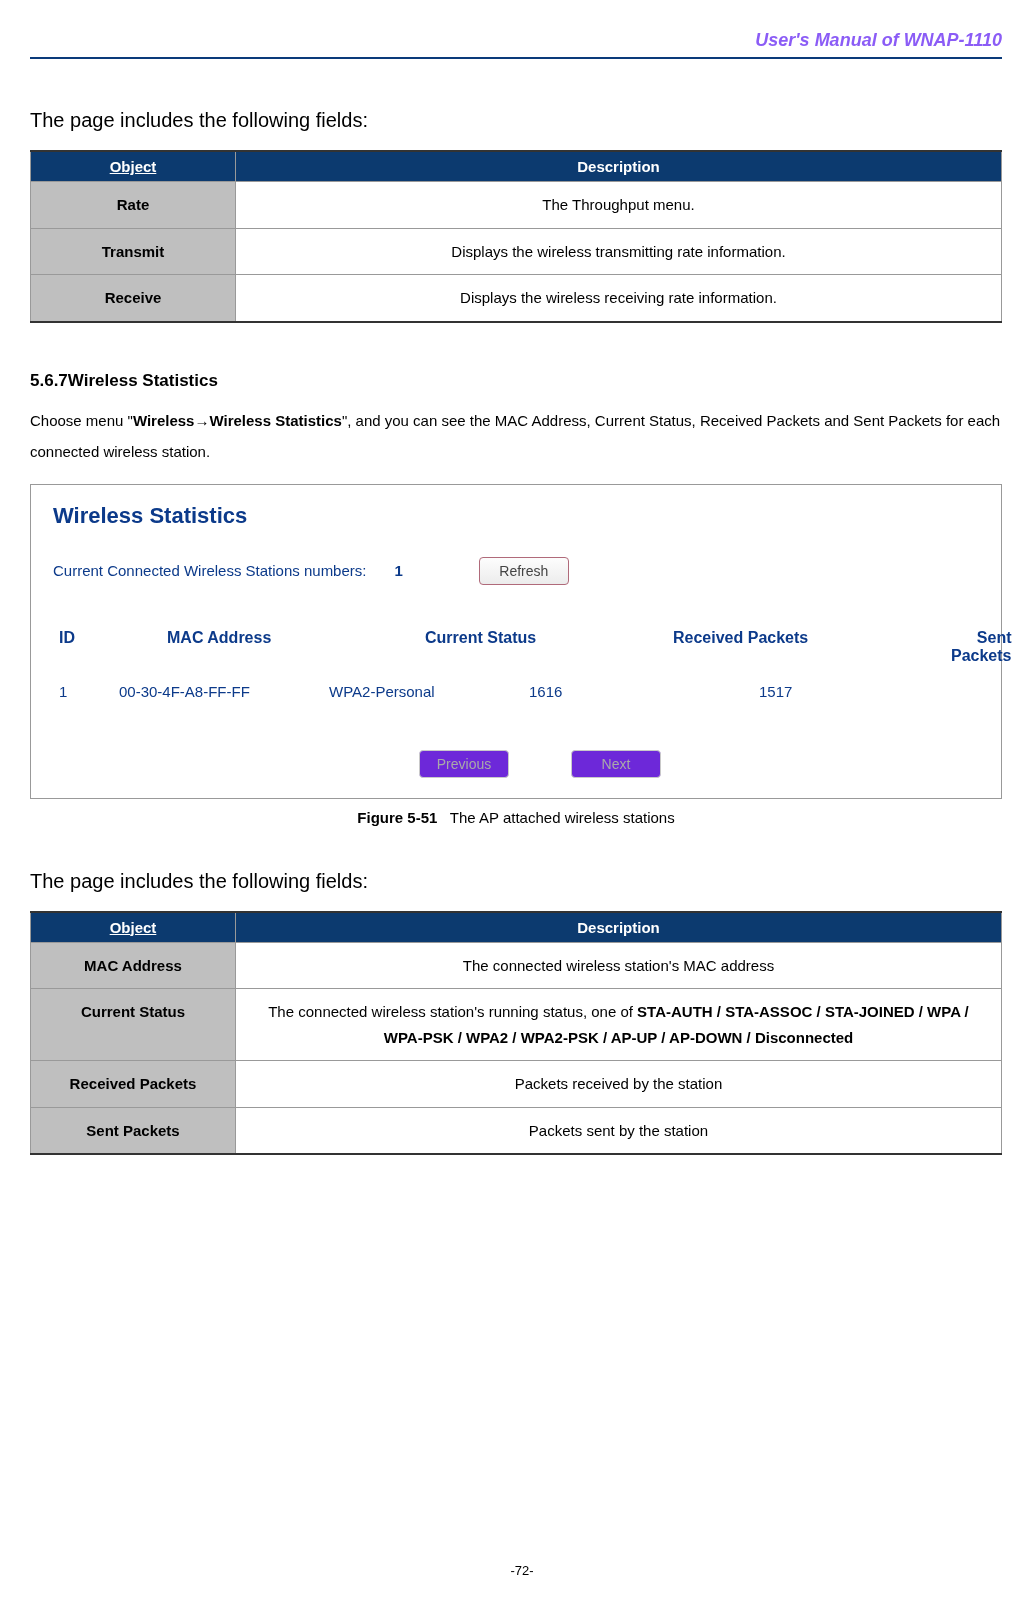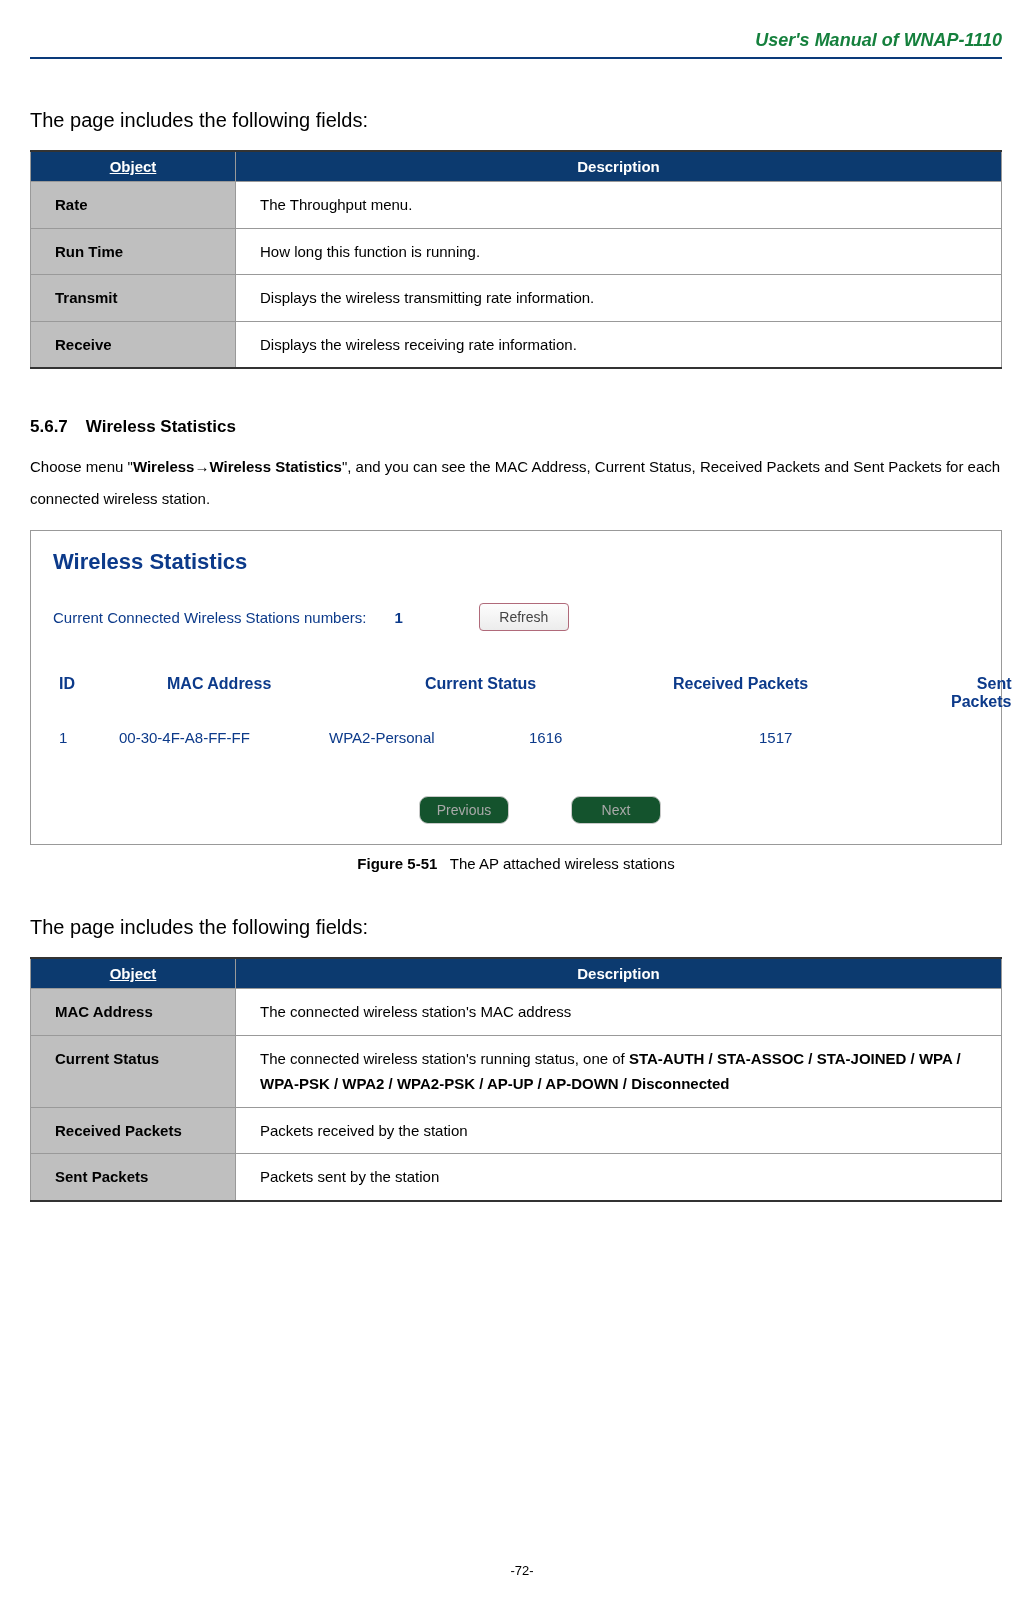--- a/index.html
+++ b/index.html
@@ -10,21 +10,21 @@
       width: 1032px;
       height: 1598px;
       background: #fff;
       position: relative;
       padding: 30px 30px 0 30px;
     }
     .header-title {
       text-align: right;
       font-style: italic;
       font-weight: bold;
-      color: #15803d;
+      color: #8b5cf6;
       font-size: 18px;
       padding-bottom: 6px;
       border-bottom: 2px solid #0a3a7a;
       margin-bottom: 50px;
     }
     .intro {
       margin-bottom: 18px;
       font-size: 20px;
     }
     table.desc-table {
@@ -43,31 +43,32 @@
       border: 1px solid #999;
       font-size: 15px;
     }
     table.desc-table th.obj-col { width: 205px; text-decoration: underline; }
     table.desc-table td {
       border: 1px solid #999;
       padding: 10px 24px;
       vertical-align: top;
       font-size: 15px;
       line-height: 1.7;
+      text-align: center;
     }
     table.desc-table td.obj-cell {
       background: #bfbfbf;
       font-weight: bold;
     }
     h3.section-heading {
       font-size: 17px;
       font-weight: bold;
       margin-bottom: 14px;
     }
-    h3.section-heading .secnum { display: inline-block; margin-right: 18px; }
+    h3.section-heading .secnum { display: inline-block; }
     .section-para {
       font-size: 15px;
       line-height: 2.1;
       margin-bottom: 16px;
     }
     .section-para .bold { font-weight: bold; }
     .figure-box {
       border: 1px solid #999;
       padding: 18px 22px 20px 22px;
       margin: 0 0 10px 0;
@@ -99,22 +100,21 @@
       border: 1px solid #b06a7a;
       border-radius: 4px;
       background: linear-gradient(#fdfdfd, #ececec);
       color: #444;
       font-size: 14px;
       margin-left: 48px;
     }
     .btn.disabled {
       border-color: #c9c9c9;
       color: #a9a9a9;
-      background: #14532d;
-      border-radius: 9px;
+      background: #6d28d9;
     }
     .fig-table-head {
       display: grid;
       grid-template-columns: 60px 210px 200px 230px 1fr;
       font-weight: bold;
       color: #0c3a8a;
       font-size: 16px;
       padding: 0 6px 10px 6px;
       gap: 48px;
     }
@@ -159,24 +159,20 @@
       <th class="obj-col">Object</th>
       <th>Description</th>
     </tr>
   </thead>
   <tbody>
     <tr>
       <td class="obj-cell">Rate</td>
       <td>The Throughput menu.</td>
     </tr>
     <tr>
-      <td class="obj-cell">Run Time</td>
-      <td>How long this function is running.</td>
-    </tr>
-    <tr>
       <td class="obj-cell">Transmit</td>
       <td>Displays the wireless transmitting rate information.</td>
     </tr>
     <tr>
       <td class="obj-cell">Receive</td>
       <td>Displays the wireless receiving rate information.</td>
     </tr>
   </tbody>
 </table>
 

